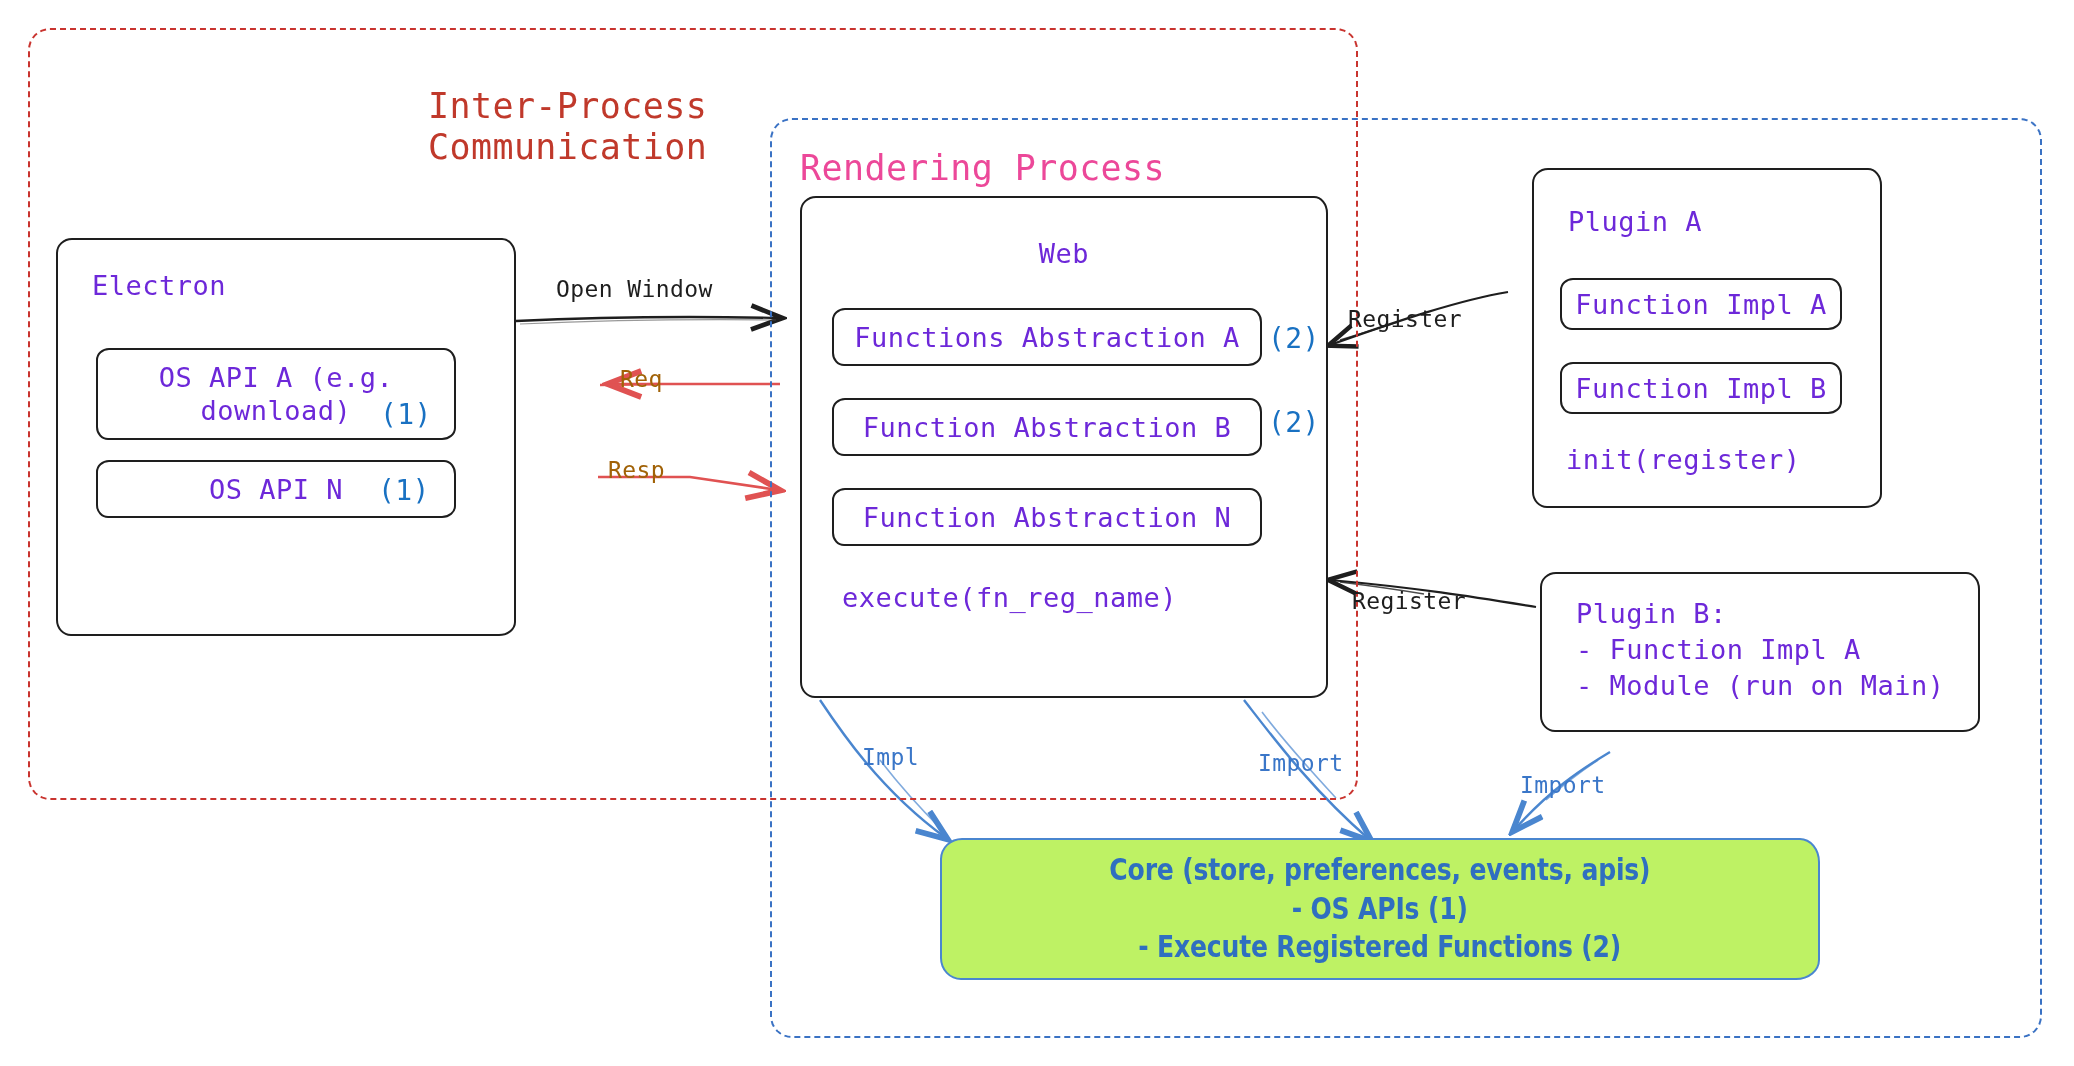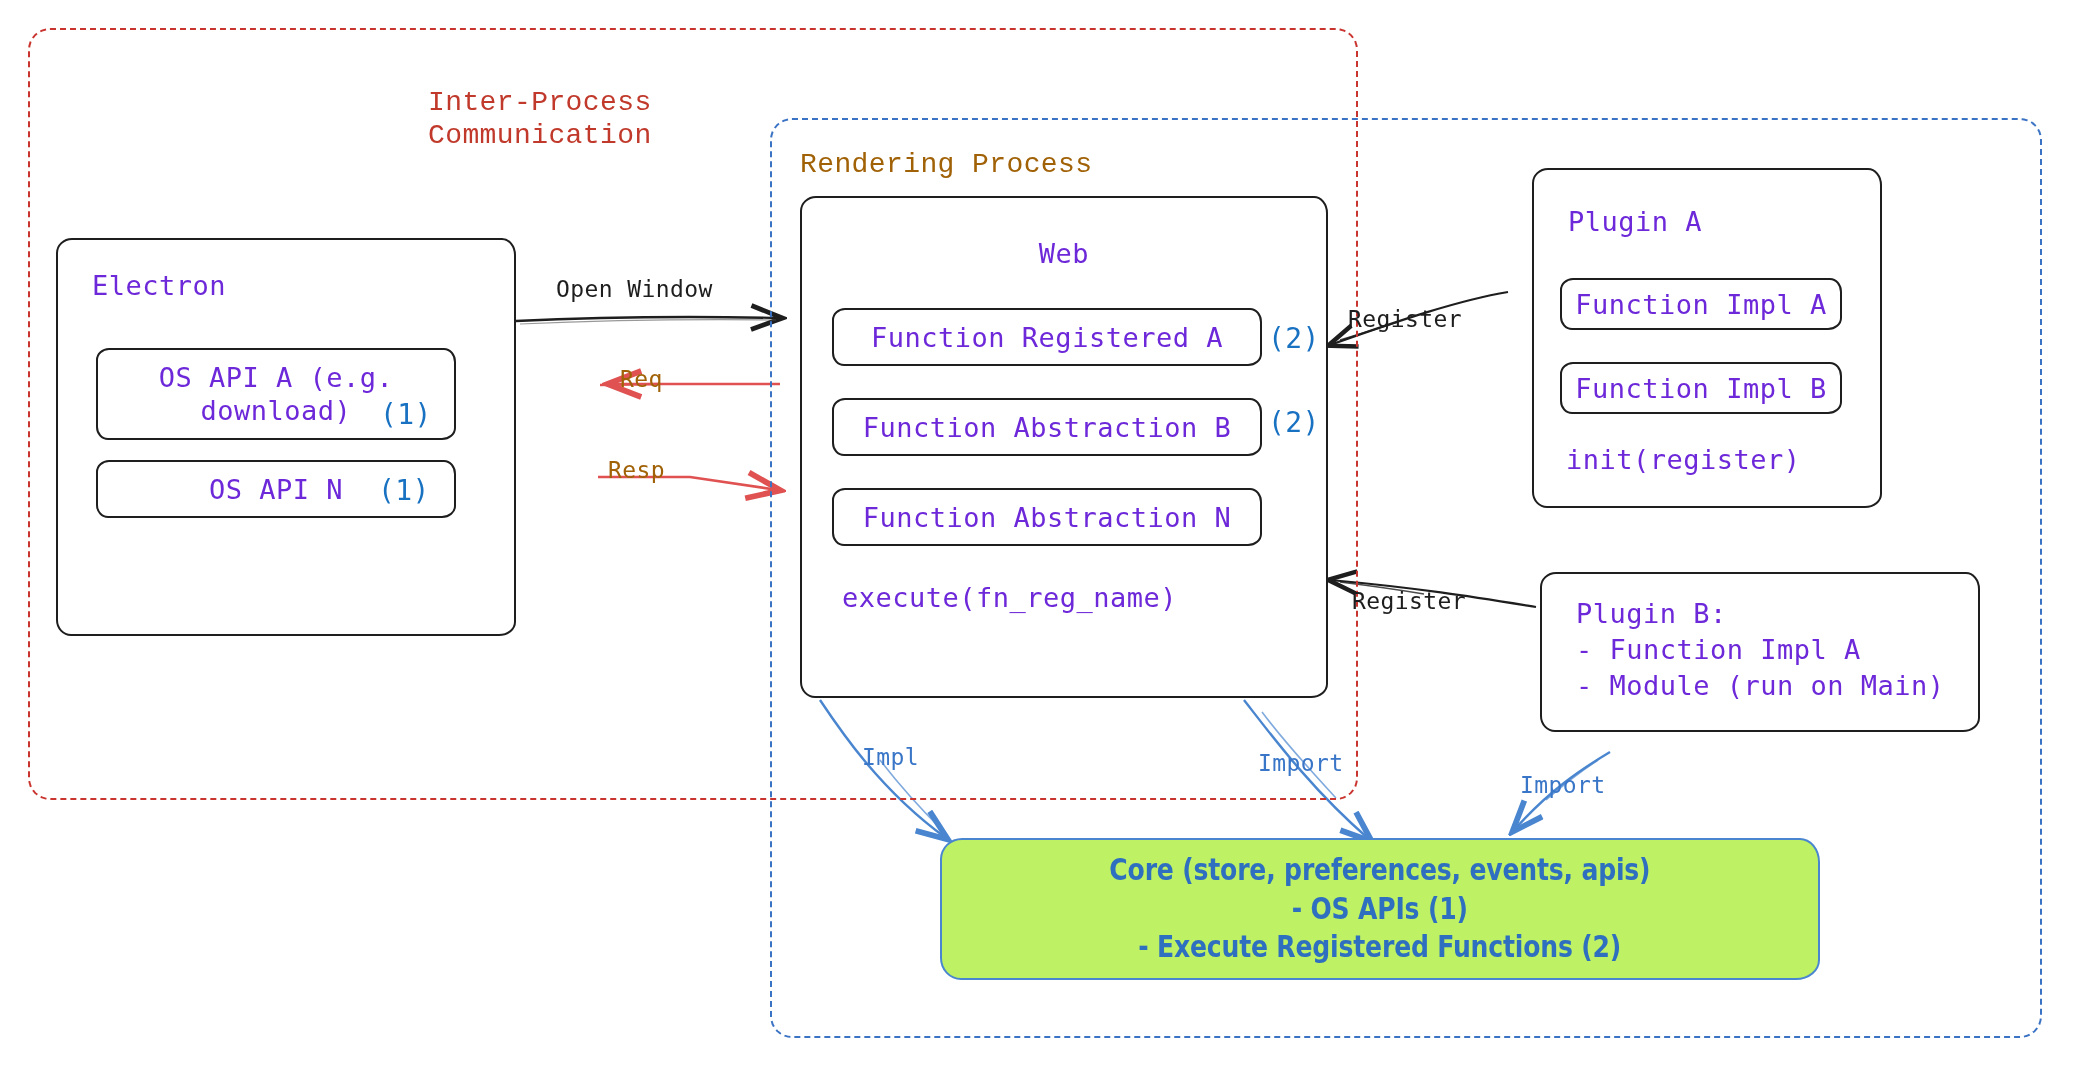--- a/index.html
+++ b/index.html
@@ -30,23 +30,23 @@
   
   .dashbox{
     position:absolute;box-sizing:border-box;
     border-width:2.4px;border-style:dashed;
     border-radius:22px;
     background:transparent;
   }
   .dash-red{border-color:#c9342f;}
   .dash-blue{border-color:#3a72c4;}
 
-  .grouptitle{position:absolute;font-size:28px;line-height:1.18;white-space:pre;letter-spacing:0.4px;font-family:Liberation Mono, monospace;}
+  .grouptitle{position:absolute;font-size:35px;line-height:1.18;white-space:pre;letter-spacing:0.4px;}
   .t-red{color:#c0392b;}
-  .t-blue{color:#a16207;}
+  .t-blue{color:#ec4899;}
 
   
   .elabel{position:absolute;font-size:23px;white-space:pre;letter-spacing:0.4px;}
   .e-black{color:#1e1e1e;}
   .e-red{color:#a16207;}
   .e-blue{color:#3a76c8;}
 
   .badge{position:absolute;font-size:28px;color:#1971c2;letter-spacing:0.4px;}
 
   
@@ -149,21 +149,21 @@
     </div>
   </div>
   <div class="badge" style="left:378px;top:474px;">(1)</div>
 
   <div class="node" style="left:800px;top:196px;width:528px;height:502px;">
     <div class="nlabel" style="text-align:center;margin-top:40px;">Web</div>
   </div>
 
   <div class="node sub" style="left:832px;top:308px;width:430px;height:58px;">
     <div class="ncenter">
-      <div class="nlabel">Function Registered A</div>
+      <div class="nlabel">Functions Abstraction A</div>
     </div>
   </div>
   <div class="badge" style="left:1268px;top:322px;">(2)</div>
 
   <div class="node sub" style="left:832px;top:398px;width:430px;height:58px;">
     <div class="ncenter">
       <div class="nlabel">Function Abstraction B</div>
     </div>
   </div>
   <div class="badge" style="left:1268px;top:406px;">(2)</div>

